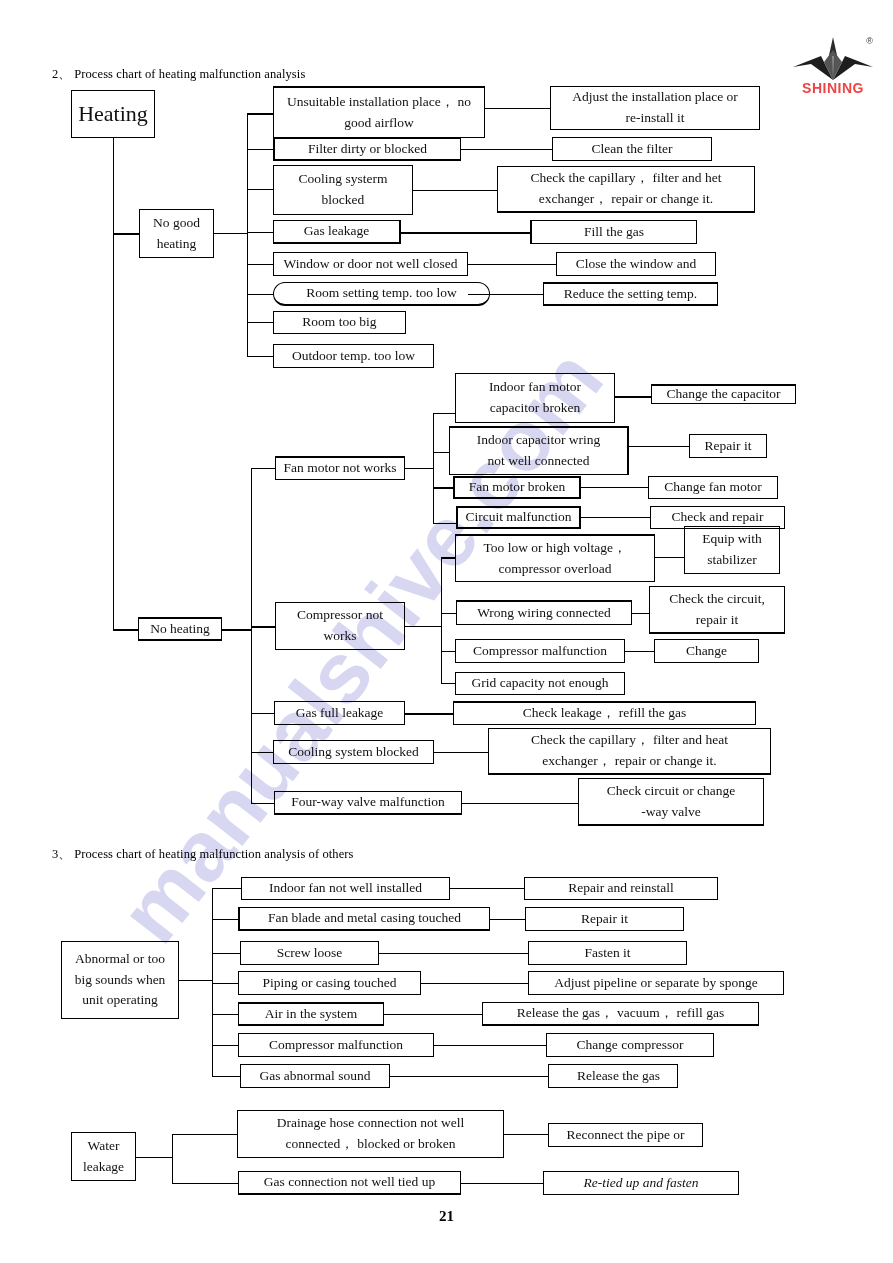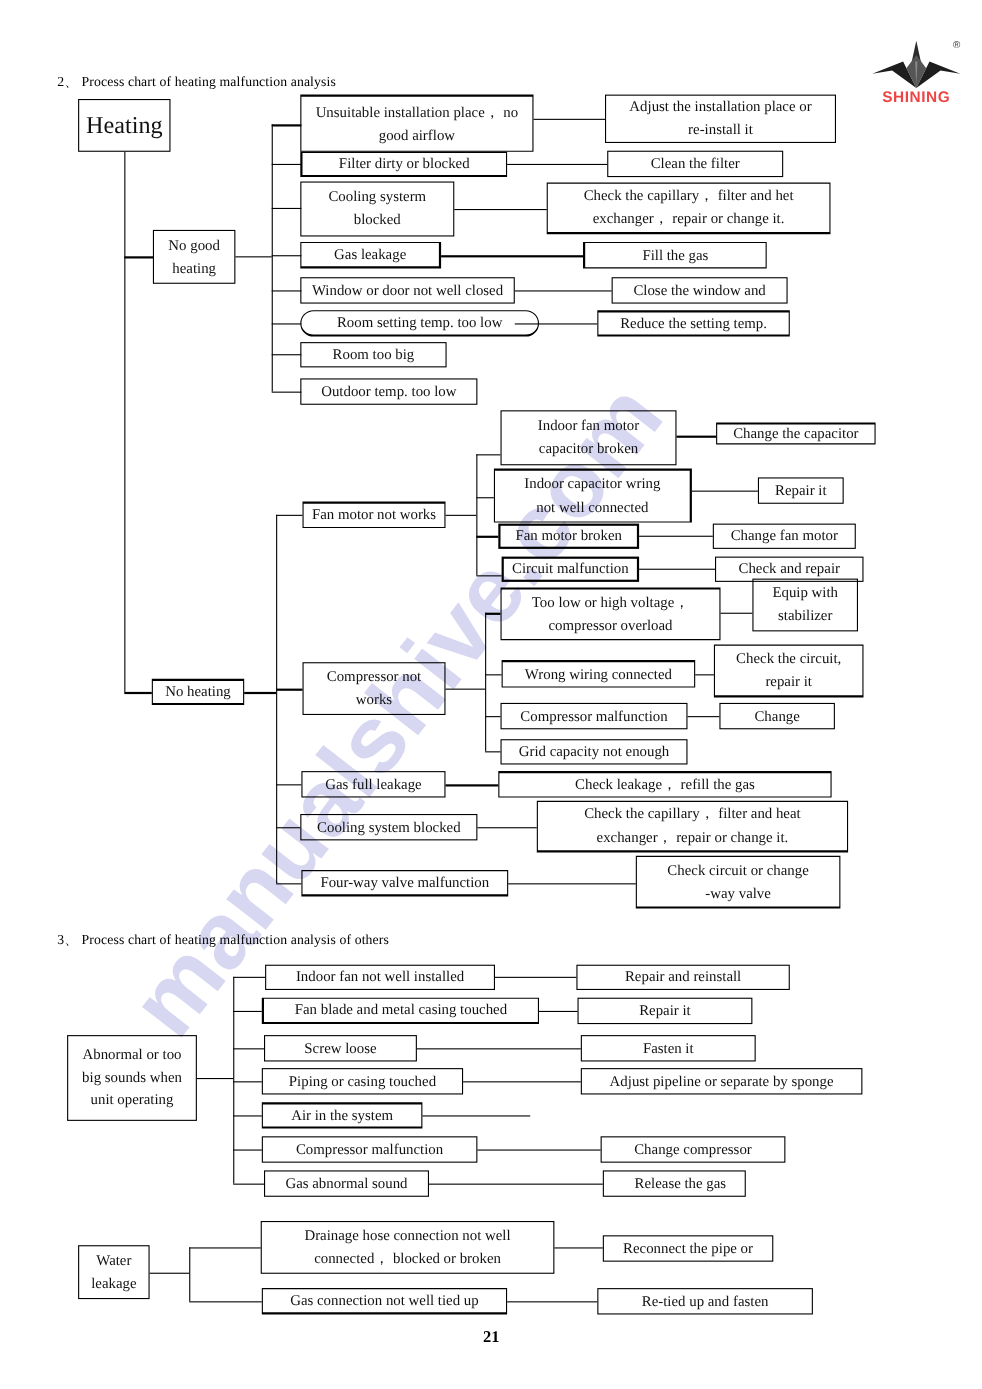--- a/index.html
+++ b/index.html
@@ -289,20 +289,21 @@
     <div class="box" style="left:528px;top:941px;width:159px;height:24px;">Fasten it</div>
 
     <div class="h" style="left:212px;top:983px;width:26px;"></div>
     <div class="box" style="left:238px;top:971px;width:183px;height:24px;">Piping or casing touched</div>
     <div class="h" style="left:421px;top:983px;width:107px;"></div>
     <div class="box" style="left:528px;top:971px;width:256px;height:24px;">Adjust pipeline or separate by sponge</div>
 
     <div class="h" style="left:212px;top:1014px;width:26px;"></div>
     <div class="box heavy-t heavy-b" style="left:238px;top:1002px;width:146px;height:24px;">Air in the system</div>
     <div class="h" style="left:384px;top:1014px;width:98px;"></div>
+    <div class="box heavy-b" style="left:482px;top:1002px;width:277px;height:24px;">Release the gas， vacuum， refill gas</div>
 
     <div class="h" style="left:212px;top:1045px;width:26px;"></div>
     <div class="box" style="left:238px;top:1033px;width:196px;height:24px;">Compressor malfunction</div>
     <div class="h" style="left:434px;top:1045px;width:112px;"></div>
     <div class="box" style="left:546px;top:1033px;width:168px;height:24px;">Change compressor</div>
 
     <div class="h" style="left:212px;top:1076px;width:28px;"></div>
     <div class="box" style="left:240px;top:1064px;width:150px;height:24px;">Gas abnormal sound</div>
     <div class="h" style="left:390px;top:1076px;width:158px;"></div>
     <div class="box" style="left:548px;top:1064px;width:130px;height:24px;padding-left:15px;">Release the gas</div>
@@ -314,18 +315,18 @@
 
     <div class="h" style="left:172px;top:1134px;width:65px;"></div>
     <div class="box" style="left:237px;top:1110px;width:267px;height:48px;">Drainage hose connection not well
 connected， blocked or broken</div>
     <div class="h" style="left:504px;top:1134px;width:44px;"></div>
     <div class="box" style="left:548px;top:1123px;width:155px;height:24px;">Reconnect the pipe or</div>
 
     <div class="h" style="left:172px;top:1183px;width:66px;"></div>
     <div class="box heavy-b" style="left:238px;top:1171px;width:223px;height:24px;">Gas connection not well tied up</div>
     <div class="h" style="left:461px;top:1183px;width:82px;"></div>
-    <div class="box" style="left:543px;top:1171px;width:196px;height:24px;">Re-tied up and fasten</div>
+    <div class="box" style="left:543px;top:1171px;width:196px;height:24px;font-style:italic;">Re-tied up and fasten</div>
   </div>
 
   <div class="pagenum">21</div>
 
 </div>
 
 </body></html>

